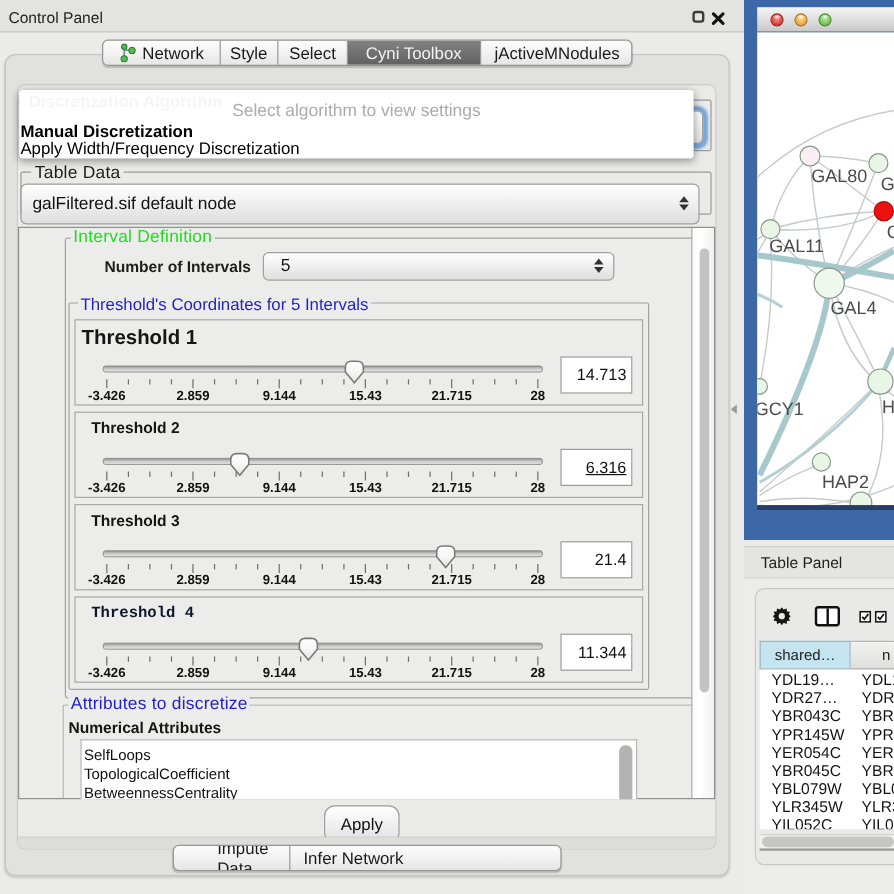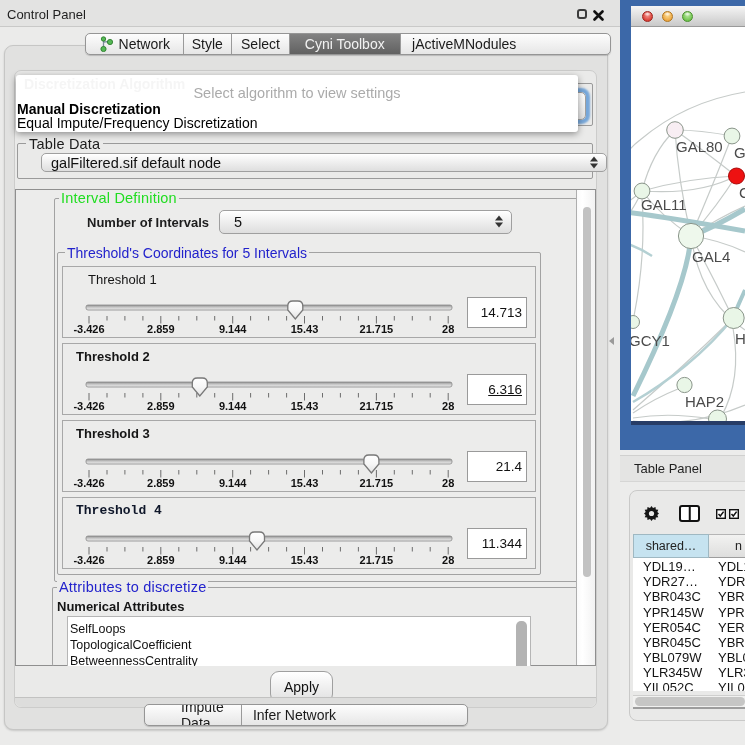--- a/index.html
+++ b/index.html
@@ -9,37 +9,37 @@
 <body>
 <div class="abs" style="left:0;top:0;width:620px;height:745px;background:#ebebea;"></div>
 <div class="abs" style="left:0;top:0;width:620px;height:27px;background:#e3e3e2;border-bottom:1px solid #c9c9c8;"></div>
 <div class="abs" style="left:7px;top:7px;font-size:13px;color:#1f1f1f;">Control Panel</div>
 <div class="abs" style="left:577px;top:9px;width:10px;height:10px;border:2px solid #3c3c3c;border-radius:3px;"></div>
 <svg class="abs" style="left:593px;top:10px;" width="11" height="11" viewBox="0 0 11 11">
     <path d="M1.5 1.5 L9.5 9.5 M9.5 1.5 L1.5 9.5" stroke="#111" stroke-width="2.6" stroke-linecap="round"></path>
   </svg>
 <div class="abs" style="left:4px;top:45px;width:604px;height:685px;background:#e1e1e0;border:1px solid #c6c6c5;border-radius:9px;box-shadow:0 1px 2px rgba(0,0,0,0.15);"></div>
 <div class="abs" style="left:14px;top:70px;width:583px;height:638px;background:#eaeae9;border:1px solid #cccccb;border-radius:7px;"></div>
-<div class="abs" style="left:85px;top:33px;width:526px;height:22px;border:1px solid #959595;border-radius:5px;background:linear-gradient(#fdfdfd,#e6e6e6);box-shadow:0 1px 1px rgba(0,0,0,0.18);overflow:hidden;display:flex;">
+<div class="abs" style="left:85px;top:33px;width:442px;height:22px;border:1px solid #959595;border-radius:5px;background:linear-gradient(#fdfdfd,#e6e6e6);box-shadow:0 1px 1px rgba(0,0,0,0.18);overflow:hidden;display:flex;">
     <div style="width:96.5px;height:100%;color:#1a1a1a;display:flex;align-items:center;justify-content:center;font-size:14px;flex-shrink:0;"><svg width="15" height="16" viewBox="0 0 15 16" style="margin-right:5px;">
         <path d="M4.5 4 L4.5 12 M4.5 7 Q4.5 5.5 10 5.8" stroke="#7b8b9b" stroke-width="1.3" fill="none"></path>
         <circle cx="4.5" cy="3" r="2.2" fill="#55b855" stroke="#2c7e2c" stroke-width="0.9"></circle>
         <circle cx="11" cy="6" r="2.6" fill="#55b855" stroke="#2c7e2c" stroke-width="0.9"></circle>
         <circle cx="4.5" cy="13" r="2.6" fill="#55b855" stroke="#2c7e2c" stroke-width="0.9"></circle>
       </svg>Network</div>
     <div style="width:48.5px;height:100%;border-left:1px solid #9a9a9a;color:#1a1a1a;display:flex;align-items:center;justify-content:center;font-size:14px;flex-shrink:0;">Style</div>
     <div style="width:58px;height:100%;border-left:1px solid #9a9a9a;color:#1a1a1a;display:flex;align-items:center;justify-content:center;font-size:14px;flex-shrink:0;">Select</div>
     <div style="width:110.5px;height:100%;border-left:1px solid #9a9a9a;background:linear-gradient(#828282,#616161);color:#f2f2f2;display:flex;align-items:center;justify-content:center;font-size:14px;flex-shrink:0;">Cyni Toolbox</div>
     <div style="width:128.5px;height:100%;border-left:1px solid #9a9a9a;color:#1a1a1a;display:flex;align-items:center;justify-content:center;font-size:14px;flex-shrink:0;">jActiveMNodules</div>
   </div>
 <div class="abs" style="left:20px;top:83px;width:573px;height:43px;border:1px solid #9a9a9a;border-radius:2px;"></div>
 <div class="abs" style="left:24px;top:92px;width:562px;height:28px;border-radius:5px;background:linear-gradient(#ffffff,#e2e2e2);border:1px solid #9f9f9f;box-shadow:0 0 2px 3.5px rgba(90,150,212,0.8);"></div>
 <div class="abs" style="left:17px;top:143px;width:576px;height:36px;border:1px solid #9a9a9a;border-radius:2px;"></div>
 <div class="abs" style="left:26px;top:136px;background:#eaeae9;padding:0 3px;font-size:14.5px;letter-spacing:0.2px;color:#1d1d1d;">Table Data</div>
-<div class="abs" style="left:41px;top:153px;width:566px;height:19px;border:1px solid #9f9f9f;border-radius:5px;background:linear-gradient(#ffffff,#dedede);box-shadow:inset 0 1px 0 #fff;">
+<div class="abs" style="left:17px;top:153px;width:566px;height:34px;border:1px solid #9f9f9f;border-radius:5px;background:linear-gradient(#ffffff,#dedede);box-shadow:inset 0 1px 0 #fff;">
     <div style="position:absolute;left:9px;top:50%;transform:translateY(-50%);font-size:14.5px;color:#111;white-space:nowrap;">galFiltered.sif default node</div>
     <div style="position:absolute;right:7px;top:50%;transform:translateY(-50%);width:9px;height:13px;">
       <div style="width:0;height:0;border-left:4.5px solid transparent;border-right:4.5px solid transparent;border-bottom:5.5px solid #333;margin-bottom:2px;"></div>
       <div style="width:0;height:0;border-left:4.5px solid transparent;border-right:4.5px solid transparent;border-top:5.5px solid #333;"></div>
     </div>
   </div>
 <div class="abs" style="left:15px;top:189px;width:581px;height:477px;border:1px solid #8f8f8f;background:#ececeb;"></div>
 <div class="abs" style="left:576px;top:190px;width:20px;height:475px;background:linear-gradient(90deg,#fafafa,#ffffff 30%,#f2f2f2);border-left:1px solid #aeaeae;border-right:1px solid #8f8f8f;z-index:3;"></div>
 <div class="abs" style="left:583px;top:207px;width:8px;height:370px;background:#c2c2c2;border-radius:4px;z-index:4;"></div>
 <div class="abs" style="left:54px;top:198px;width:526px;height:384px;border:1px solid #a2a2a2;border-radius:2px;"></div>
@@ -62,21 +62,21 @@
         <stop offset="1" stop-color="#ededed"></stop>
       </linearGradient>
       <linearGradient id="tg" x1="0" y1="0" x2="0" y2="1">
         <stop offset="0" stop-color="#ffffff"></stop>
         <stop offset="0.5" stop-color="#f6f6f6"></stop>
         <stop offset="1" stop-color="#e3e3e3"></stop>
       </linearGradient>
     </defs>
   </svg>
 <div class="abs" style="left:62px;top:266px;width:474px;height:72px;background:#ececeb;border:1px solid #a8a8a8;"></div>
-<div class="abs" style="left:88px;top:272px;font-size:13px;font-weight:normal;color:#151515;">Threshold 1</div>
+<div class="abs" style="left:68px;top:272px;font-size:17px;font-weight:bold;color:#151515;">Threshold 1</div>
 <svg class="abs" style="left:62px;top:266px;" width="474" height="72" viewBox="0 0 474 72">
     <rect x="24" y="39" width="366" height="5" rx="2" fill="url(#trk)" stroke="#8a8a8a" stroke-width="0.8"></rect>
     <line x1="27.0" y1="50" x2="27.0" y2="57.5" stroke="#6d6d6d" stroke-width="1"></line>
     <line x1="45.0" y1="50" x2="45.0" y2="54.5" stroke="#6d6d6d" stroke-width="1"></line>
     <line x1="62.9" y1="50" x2="62.9" y2="54.5" stroke="#6d6d6d" stroke-width="1"></line>
     <line x1="80.9" y1="50" x2="80.9" y2="54.5" stroke="#6d6d6d" stroke-width="1"></line>
     <line x1="98.8" y1="50" x2="98.8" y2="57.5" stroke="#6d6d6d" stroke-width="1"></line>
     <line x1="116.8" y1="50" x2="116.8" y2="54.5" stroke="#6d6d6d" stroke-width="1"></line>
     <line x1="134.8" y1="50" x2="134.8" y2="54.5" stroke="#6d6d6d" stroke-width="1"></line>
     <line x1="152.7" y1="50" x2="152.7" y2="54.5" stroke="#6d6d6d" stroke-width="1"></line>
@@ -227,21 +227,21 @@
 <div class="abs" style="left:15px;top:697px;width:581px;height:10px;background:#dddddc;border-top:1px solid #c2c2c1;border-radius:0 0 7px 7px;"></div>
 <div class="abs" style="left:144px;top:704px;width:324px;height:22px;border:1px solid #959595;border-radius:5px;background:linear-gradient(#fdfdfd,#e6e6e6);box-shadow:0 1px 1px rgba(0,0,0,0.18);overflow:hidden;display:flex;">
     <div style="width:95.5px;height:100%;color:#1a1a1a;display:flex;align-items:center;justify-content:center;font-size:14px;flex-shrink:0;padding-left:36px;">Impute Data</div>
     <div style="width:107px;height:100%;border-left:1px solid #9a9a9a;color:#1a1a1a;display:flex;align-items:center;justify-content:center;font-size:14px;flex-shrink:0;">Infer Network</div>
   </div>
 <div class="abs" style="left:609px;top:337px;width:0;height:0;border-top:4px solid transparent;border-bottom:4px solid transparent;border-right:5px solid #9a9a9a;"></div>
 <div class="abs" style="left:16px;top:75px;width:562px;height:57px;background:#ffffff;border-radius:3px;box-shadow:0 2px 7px rgba(0,0,0,0.4);"></div>
 <div class="abs" style="left:24px;top:76px;font-size:14px;font-weight:bold;color:rgba(110,110,110,0.07);">Discretization Algorithm</div>
 <div class="abs" style="left:16px;top:85px;width:562px;text-align:center;font-size:14.5px;color:#ababab;">Select algorithm to view settings</div>
 <div class="abs" style="left:17px;top:101px;font-size:14px;font-weight:bold;color:#000;">Manual Discretization</div>
-<div class="abs" style="left:17px;top:115px;font-size:14px;color:#000;">Equal Impute/Frequency Discretization</div>
+<div class="abs" style="left:17px;top:115px;font-size:14px;color:#000;">Apply Width/Frequency Discretization</div>
 <div class="abs" style="left:620px;top:0;width:125px;height:450px;background:#3c68a8;"></div>
 <div class="abs" style="left:631px;top:6px;width:114px;height:21px;background:linear-gradient(#f5f5f5,#c9c9c9);border-bottom:1px solid #9a9a9a;"></div>
 <div class="abs" style="left:641.5px;top:11px;width:11px;height:11px;border-radius:50%;border:1px solid #9c241f;background:radial-gradient(ellipse 60% 35% at 50% 22%,rgba(255,255,255,0.9),rgba(255,255,255,0) 70%),radial-gradient(circle at 50% 40%,#f2928c,#d93a30 75%);"></div>
 <div class="abs" style="left:661.5px;top:11px;width:11px;height:11px;border-radius:50%;border:1px solid #b0761e;background:radial-gradient(ellipse 60% 35% at 50% 22%,rgba(255,255,255,0.9),rgba(255,255,255,0) 70%),radial-gradient(circle at 50% 40%,#fad98e,#eda43c 75%);"></div>
 <div class="abs" style="left:681.5px;top:11px;width:11px;height:11px;border-radius:50%;border:1px solid #49902c;background:radial-gradient(ellipse 60% 35% at 50% 22%,rgba(255,255,255,0.9),rgba(255,255,255,0) 70%),radial-gradient(circle at 50% 40%,#b4e59a,#6cc24a 75%);"></div>
 <div class="abs" style="left:631px;top:27px;width:114px;height:394px;background:#fff;overflow:hidden;">
 <svg width="114" height="394" viewBox="631 27 114 394" style="position:absolute;left:0;top:0;">
 <path d="M745 92 Q685 102 640 140 Q632 146 628 152" fill="none" stroke="#c6cbc9" stroke-width="1.2"></path>
 <path d="M675 130 Q678 180 691 236" fill="none" stroke="#c6cbc9" stroke-width="1.2"></path>
 <path d="M675 130 Q703 150 736 176" fill="none" stroke="#c6cbc9" stroke-width="1.2"></path>

